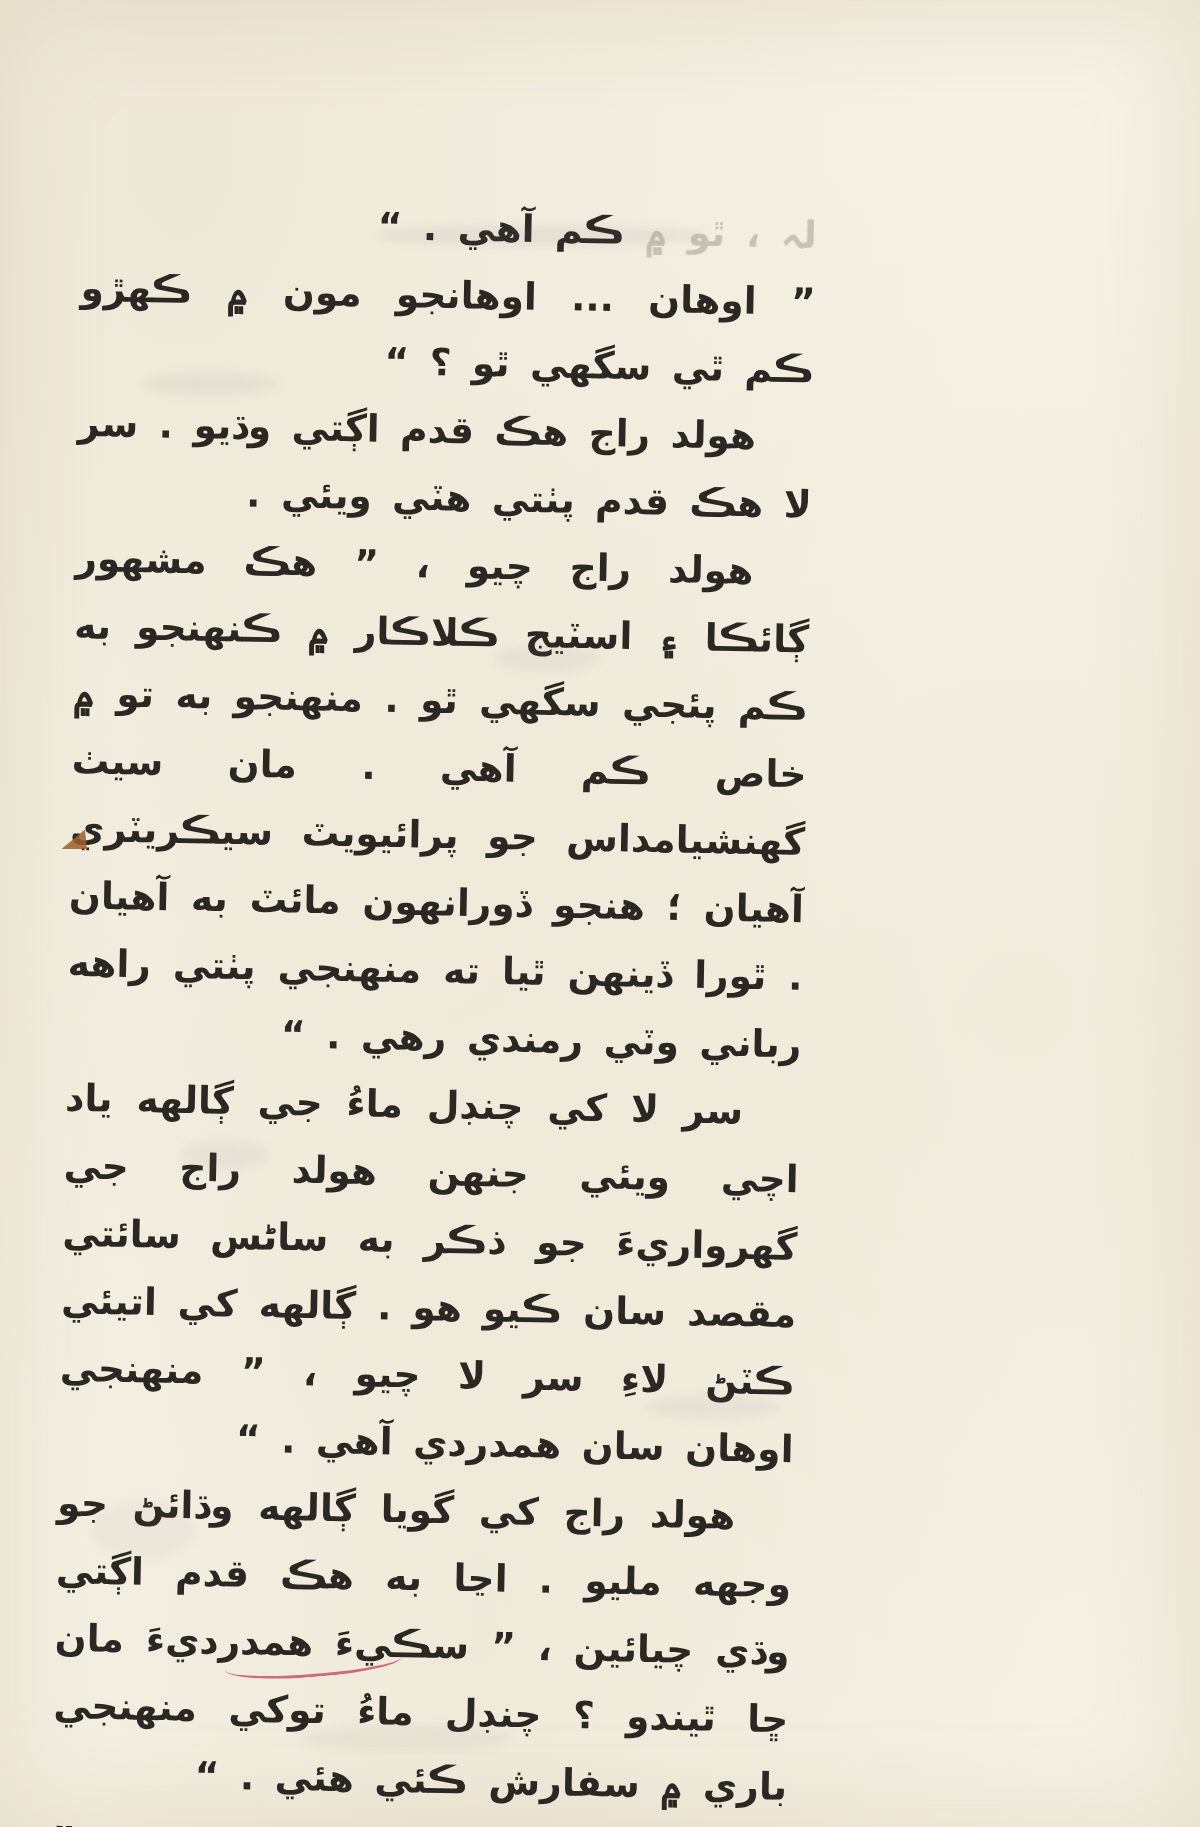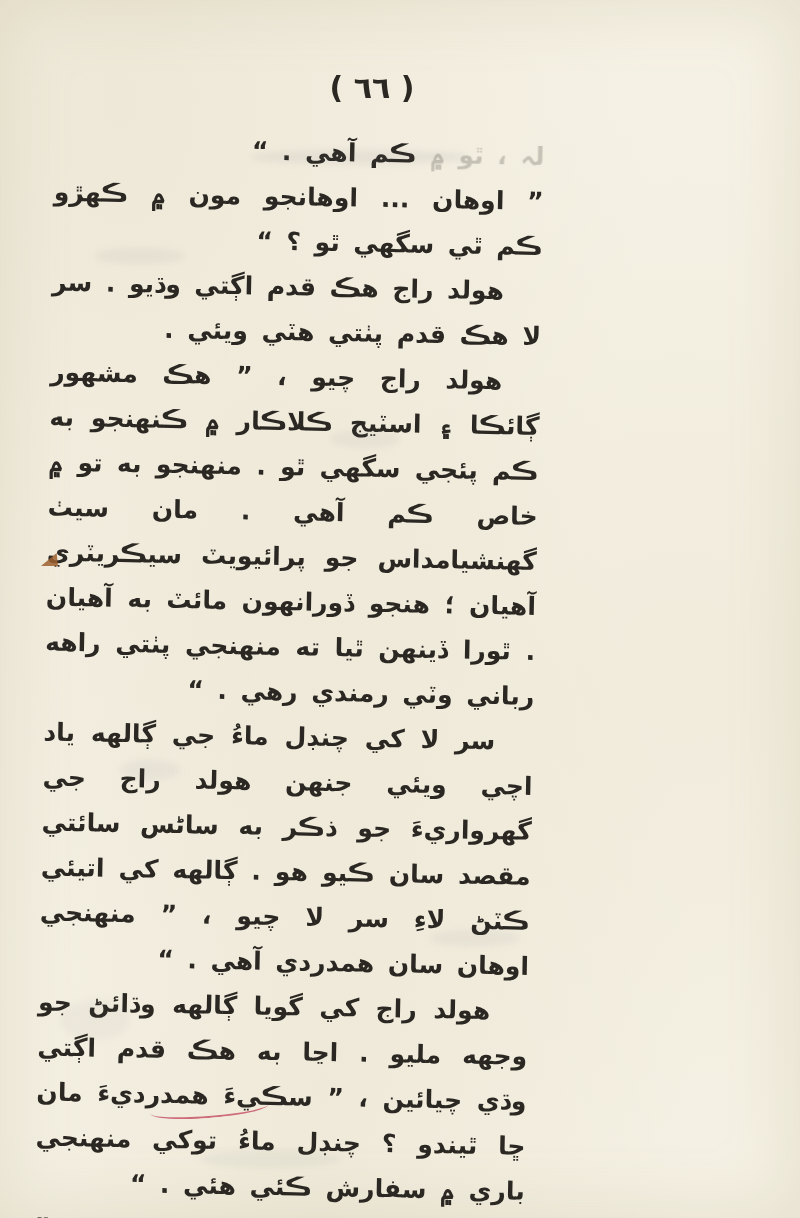--- a/index.html
+++ b/index.html
@@ -91,21 +91,20 @@
   .s4{left:120px; top:760px; width:60px;  height:20px;}
   .s5{left:430px; top:930px; width:90px;  height:16px;}
   .s6{left:200px; top:1150px;width:140px; height:18px; background:rgba(110,112,125,.06);}
   .s7{left:60px;  top:1000px;width:70px;  height:40px; background:rgba(110,112,125,.05);}
 </style>
 </head>
 <body>
 
 <div class="page">
 
-  <div class="page-number">( ٦٦ )</div>
 
   <div class="text-block">
 
     <p class="noindent">
       <span class="faded">لہ ، ٿو ۾</span>
       <span>ڪم آهي . “</span>
     </p>
 
     <p class="noindent">” اوهان ... اوهانجو مون ۾ ڪهڙو ڪم ٿي سگهي ٿو ؟ “</p>
 

